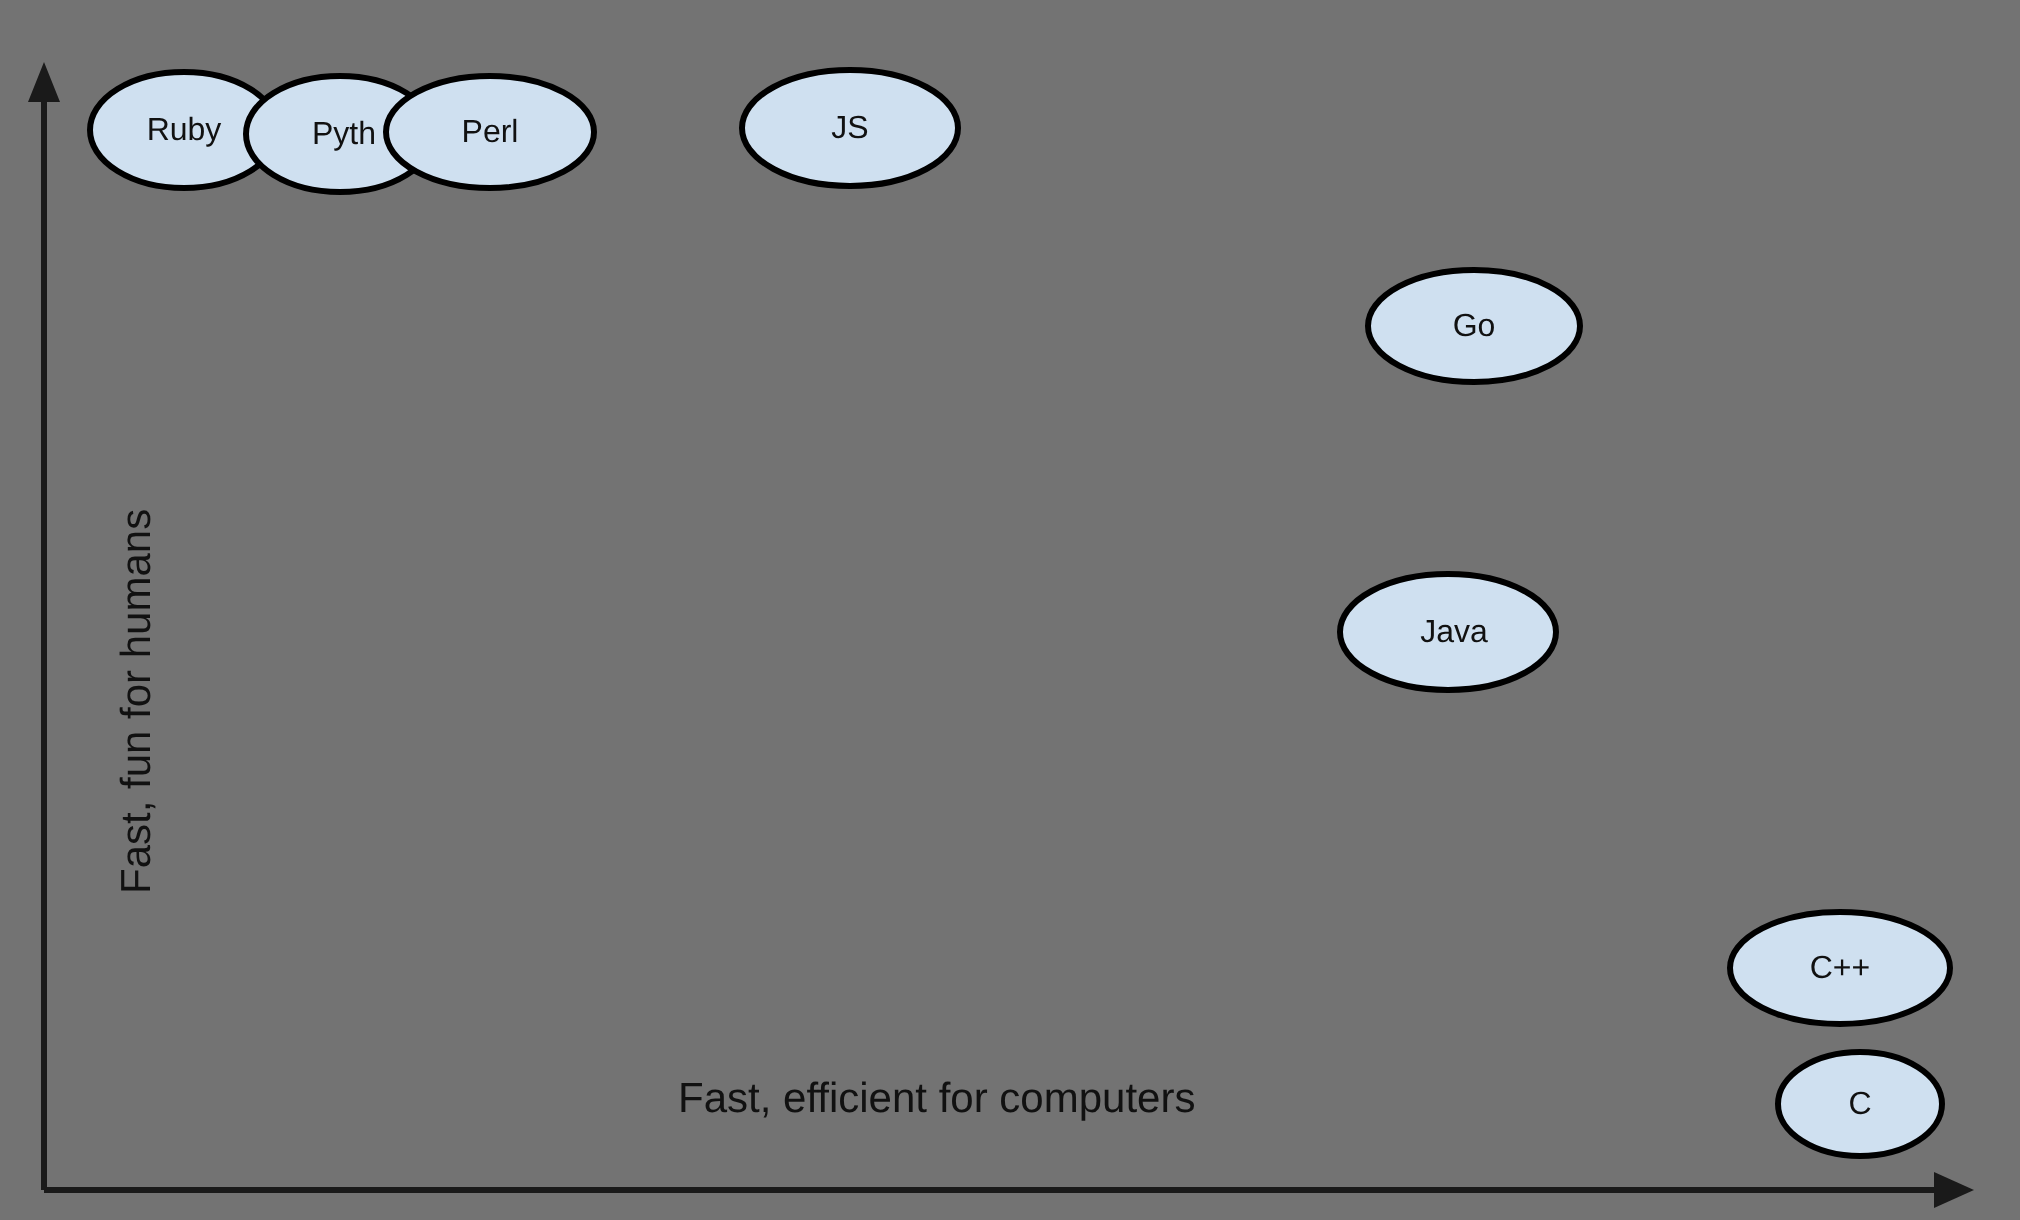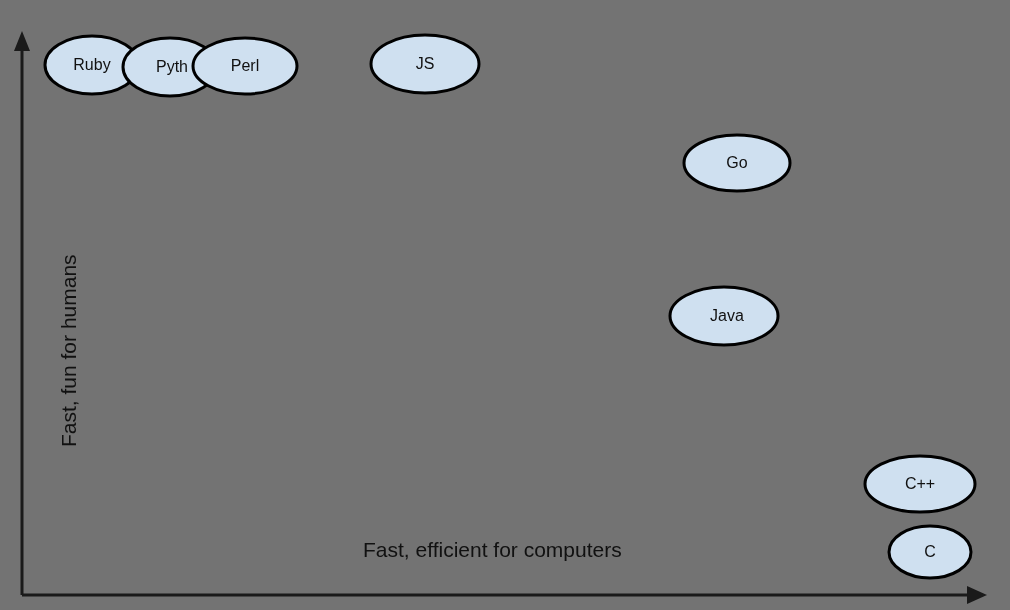--- a/index.html
+++ b/index.html
@@ -55,21 +55,20 @@
   .axis-label {
     position: absolute;
     font-family: "Liberation Sans", sans-serif;
     font-size: 21px;
     color: #111111;
     white-space: nowrap;
   }
   #x-axis-label {
     left: 339px;
     top: 538px;
-    margin-left: 24px;
   }
   #y-axis-label {
     left: 0px;
     top: 0px;
     transform-origin: left top;
     transform: translate(57px, 447px) rotate(-90deg);
   }
 </style>
 </head>
 <body>

